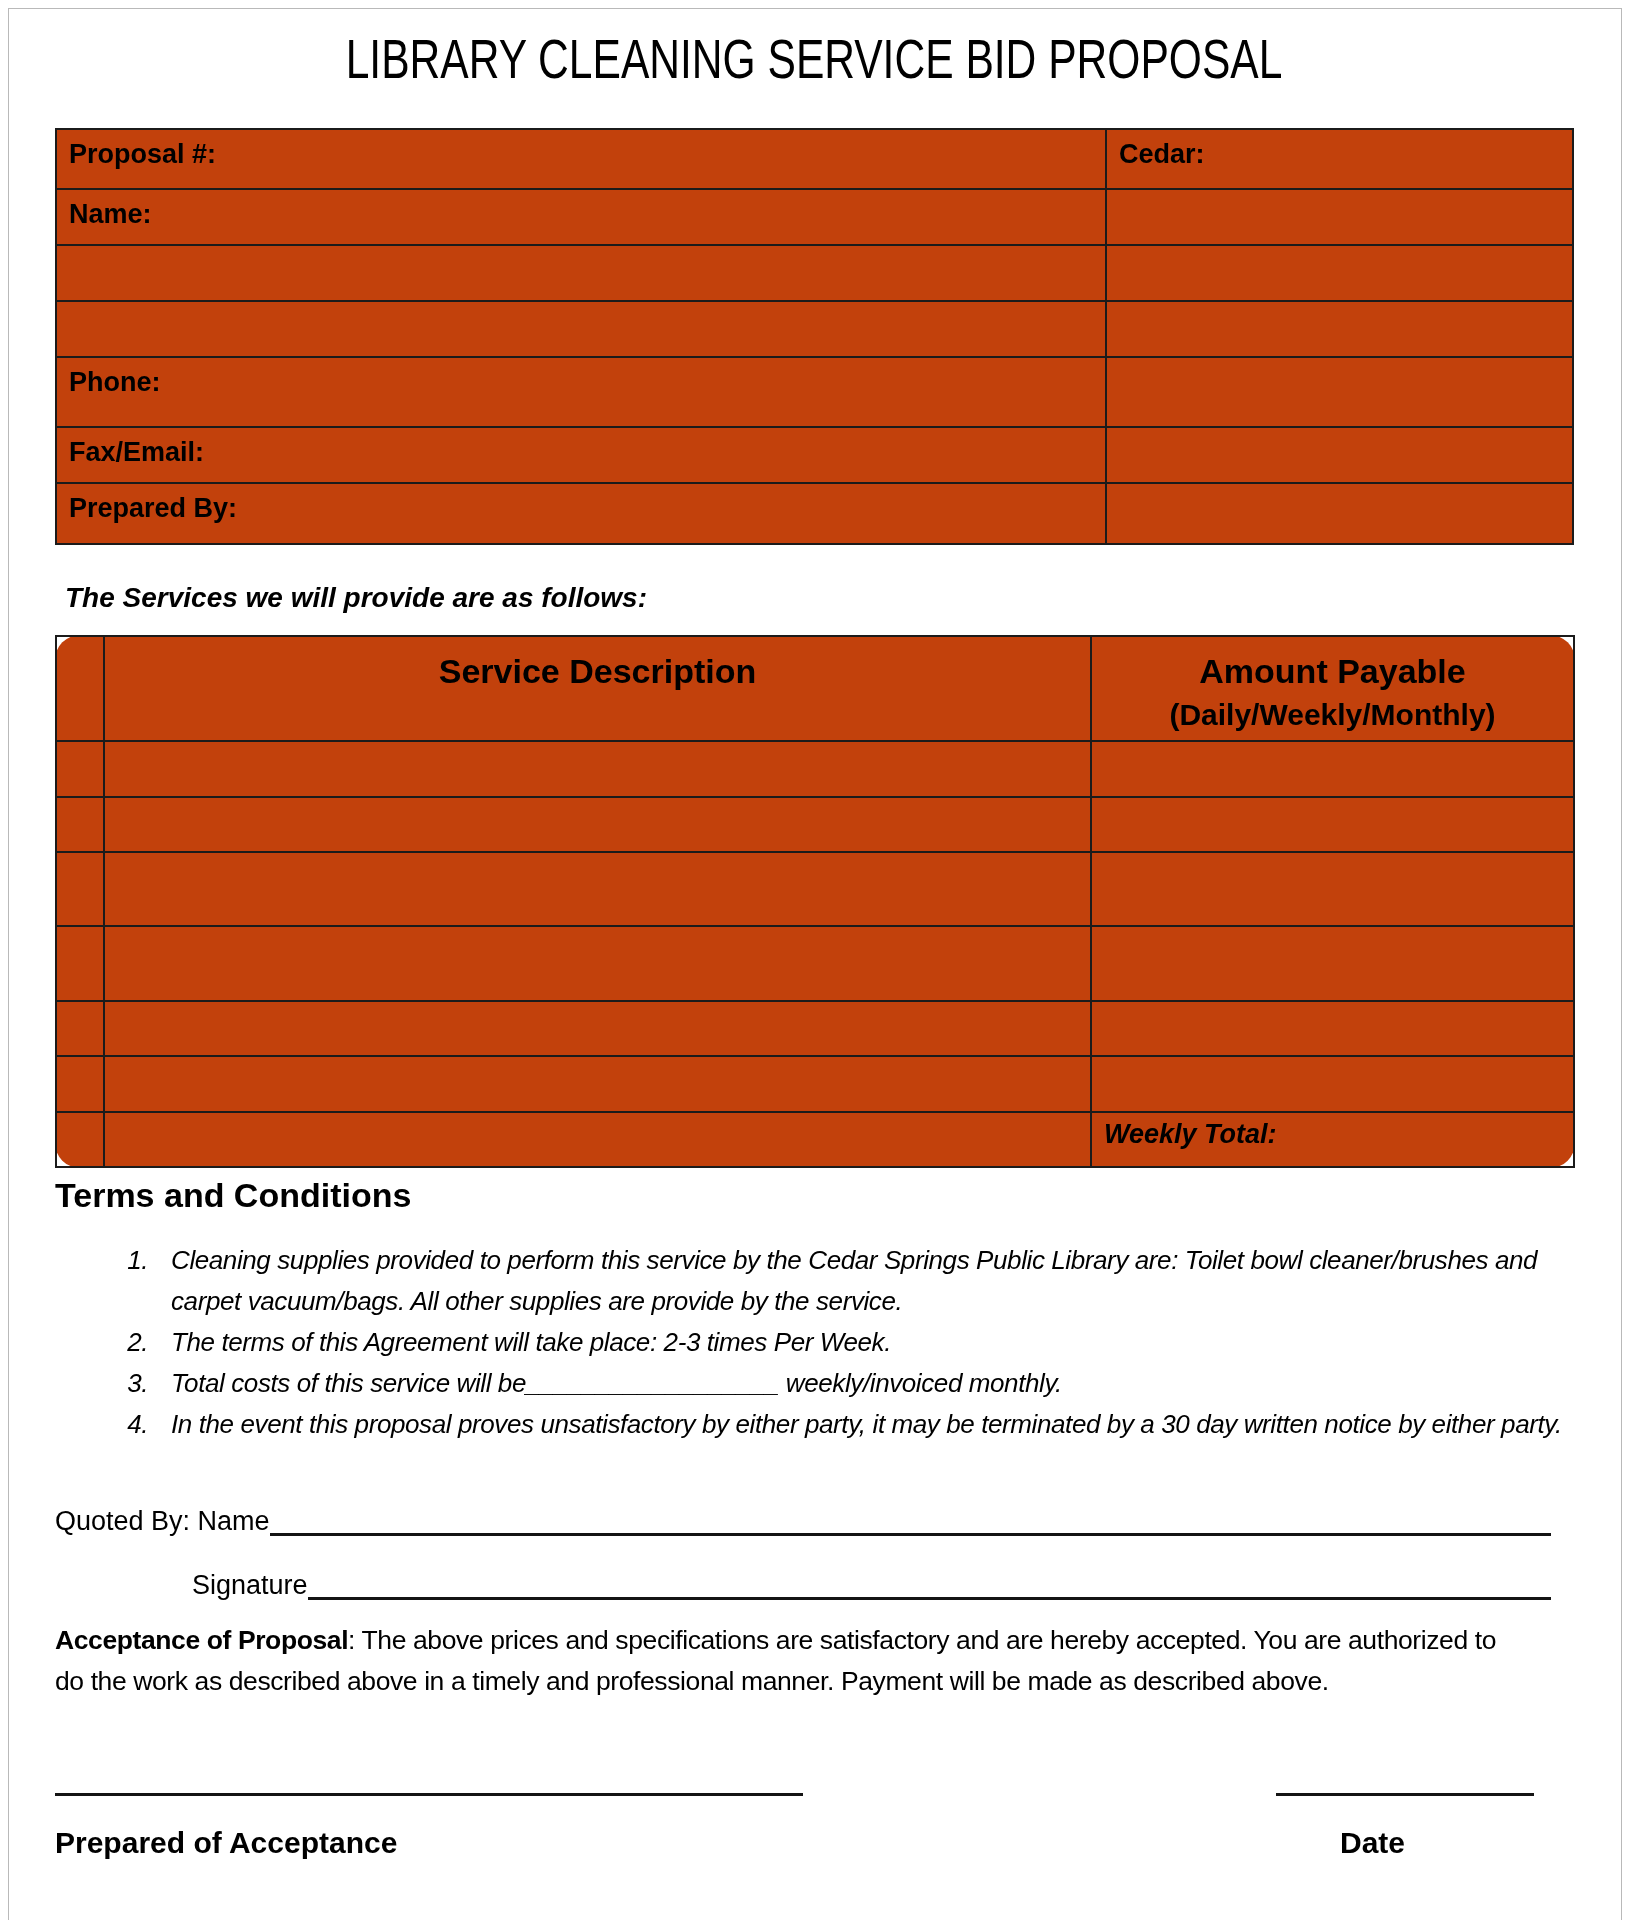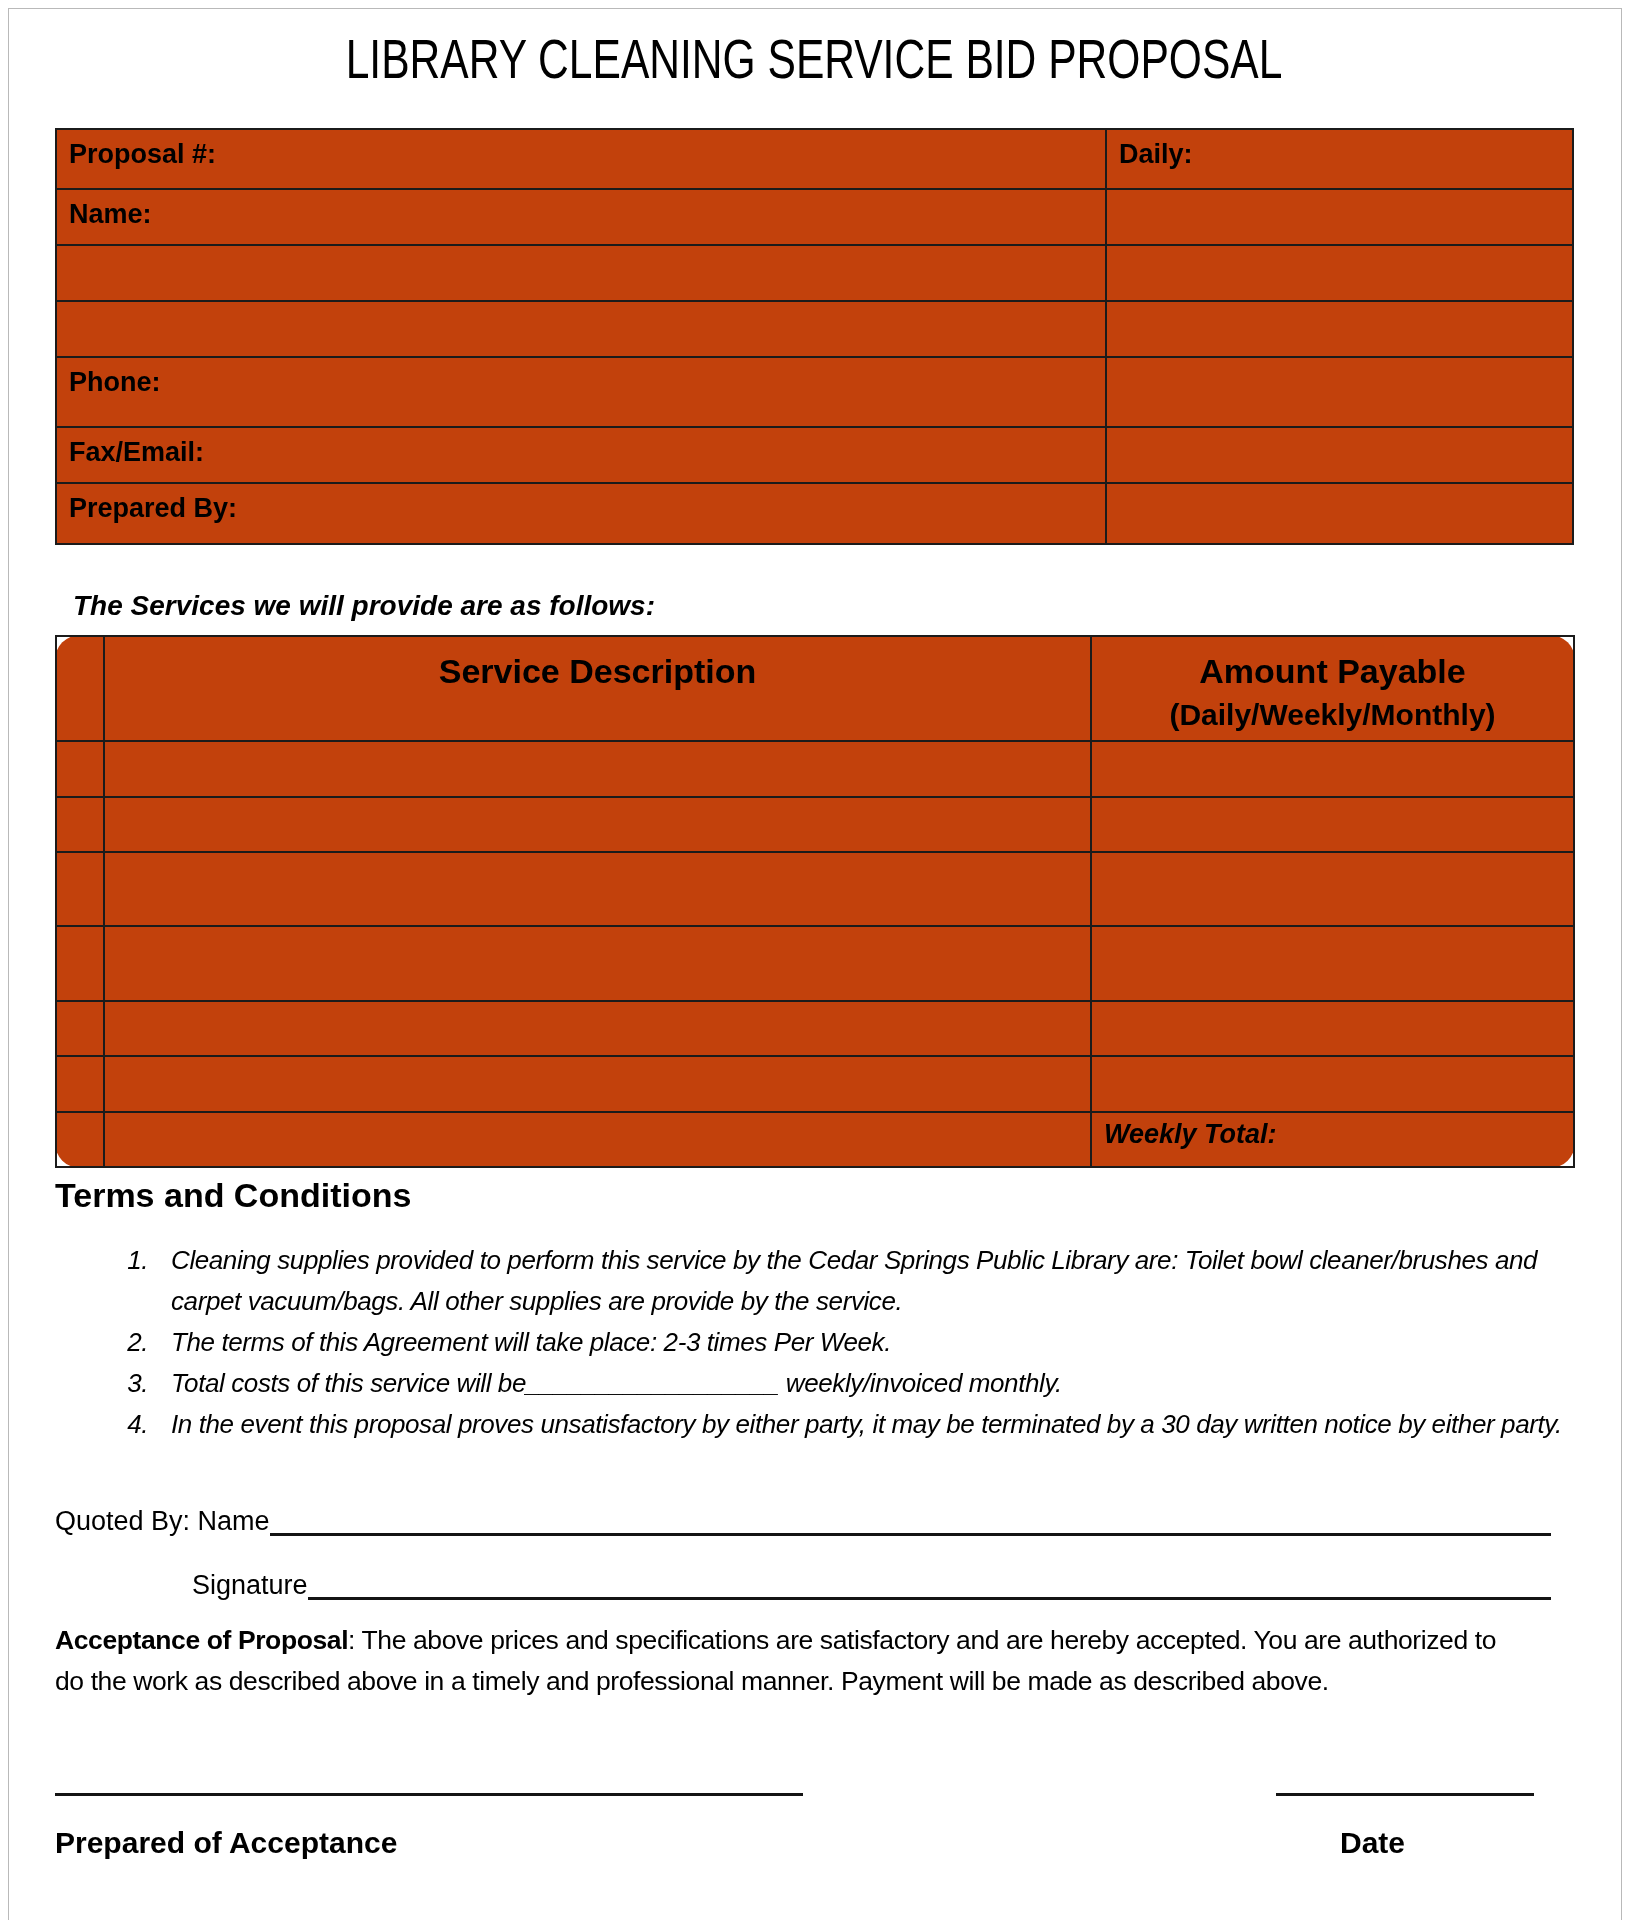--- a/index.html
+++ b/index.html
@@ -23,21 +23,21 @@
   .info-table td{padding:8px 12px;font-weight:700;font-size:27px;line-height:1.2;}
   
   .services-table{left:55px;top:635px;width:1518px;border-radius:25px;}
   .services-table td{padding:6px 12px;font-size:27px;}
   .services-table td.hdr{font-weight:700;font-size:34px;text-align:center;padding-top:12px;line-height:1.3;}
   .hdr-sub{font-weight:700;font-size:30px;margin-top:2px;}
   .weekly{font-weight:700;font-size:28px;padding-top:8px;font-style:italic;}
   .h103{height:103px}.h60{height:60px}.h56{height:56px}.h55{height:55px}
   .h74{height:74px}.h75{height:75px}.h70{height:70px}.h54{height:56px}.h61{height:61px}
   .intro{
-    position:absolute;left:57px;top:574px;margin:16px;
+    position:absolute;left:57px;top:574px;margin:8px;
     font-style:italic;font-weight:700;font-size:28px;
   }
   .terms-heading{position:absolute;left:55px;top:1176px;margin:0;font-size:34px;font-weight:700;}
   .terms-list{
     position:absolute;left:55px;top:1240px;width:1430px;margin:0;
     padding:0 0 0 100px;font-size:26px;line-height:41px;letter-spacing:-0.4px;font-style:italic;
   }
   .terms-list li{padding-left:16px;}
   .line-row{position:absolute;display:flex;align-items:flex-end;font-size:27px;height:34px;}
   .line-row .lbl{white-space:nowrap;line-height:30px;}
@@ -63,21 +63,21 @@
 <h1 class="title">LIBRARY CLEANING SERVICE BID PROPOSAL</h1>
 
 <table class="info-table">
   <colgroup>
       <col style="width:1050px">
       <col style="width:467px">
     </colgroup>
   <tbody>
       <tr class="h60">
     <td><span>Proposal #:</span></td>
-    <td><span>Daily:</span></td>
+    <td><span>Cedar:</span></td>
   </tr>
   <tr class="h56">
     <td><span>Name:</span></td>
     <td></td>
   </tr>
   <tr class="h56">
     <td></td>
     <td></td>
   </tr>
   <tr class="h56">

